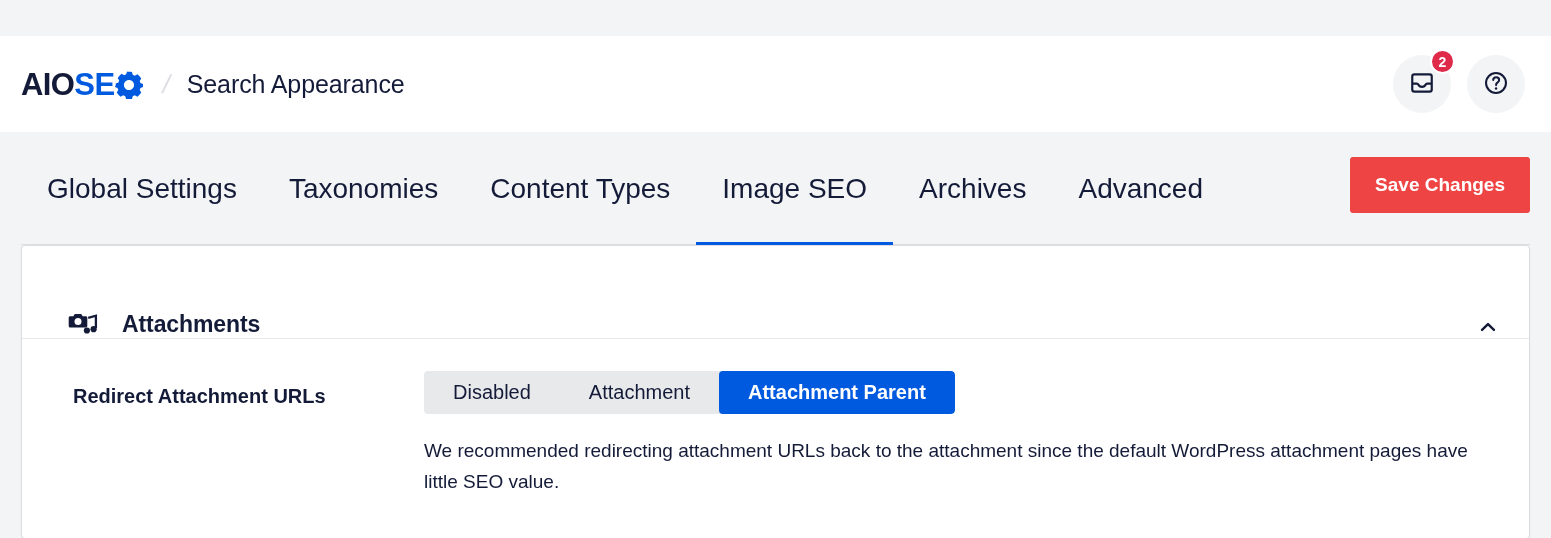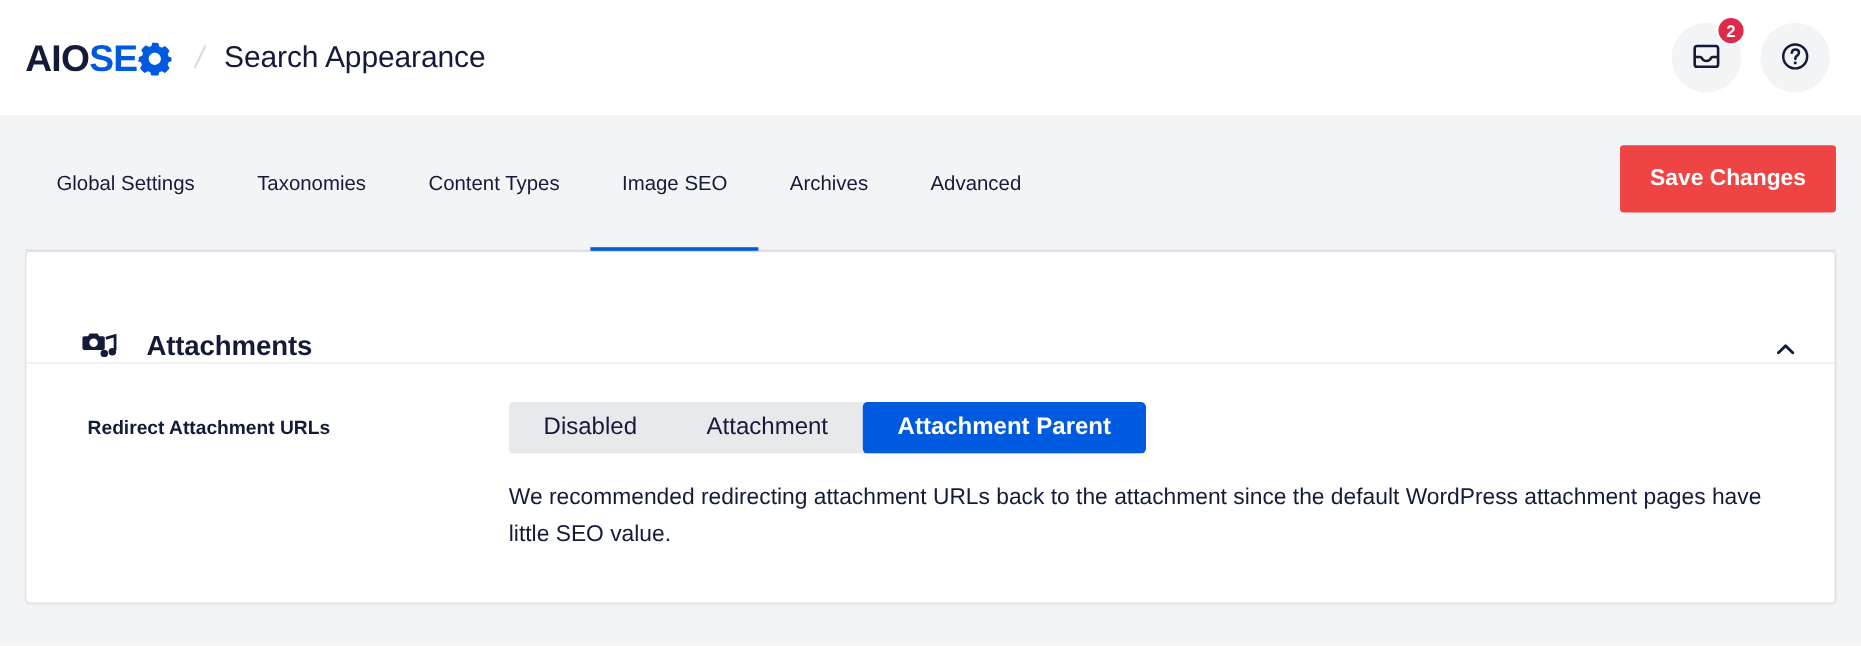--- a/index.html
+++ b/index.html
@@ -18,20 +18,21 @@
   }
 
   
   .app-header {
     position: relative;
     height: 96px;
     background: #ffffff;
     display: flex;
     align-items: center;
     padding: 0 26px 0 21px;
+    margin-top: 36px;
   }
 
   .brand-zone {
     display: flex;
     align-items: center;
     gap: 0;
   }
 
   .logo {
     display: flex;
@@ -119,21 +120,21 @@
 
   .tabs {
     display: flex;
     align-items: flex-end;
     height: 100%;
     gap: 0;
   }
 
   .tab {
     position: relative;
-    font-size: 17px;
+    font-size: 28px;
     color: #141b38;
     padding: 0 26px;
     height: 100%;
     display: flex;
     align-items: center;
     cursor: pointer;
     white-space: nowrap;
   }
   .tab:first-child { padding-left: 26px; }
 
@@ -219,21 +220,21 @@
 
   .card-body {
     padding: 32px 46px 40px 30px;
     display: flex;
     align-items: flex-start;
   }
 
   .setting-label {
     width: 372px;
     flex: 0 0 372px;
-    font-size: 16px;
+    font-size: 20px;
     font-weight: 700;
     color: #141b38;
     padding-top: 14px;
     padding-left: 21px;
   }
 
   .setting-control { flex: 1 1 auto; min-width: 0; }
 
   .segmented {
     display: inline-flex;

